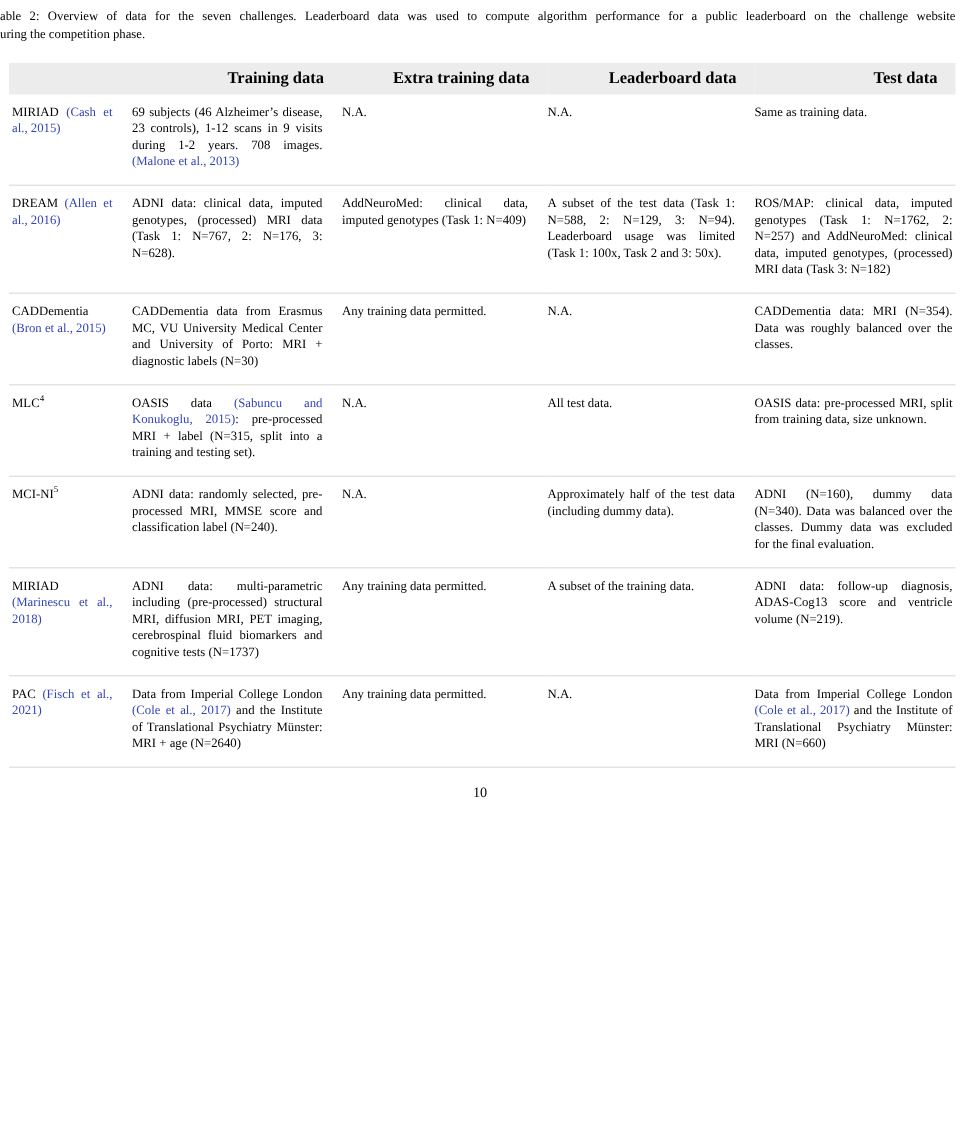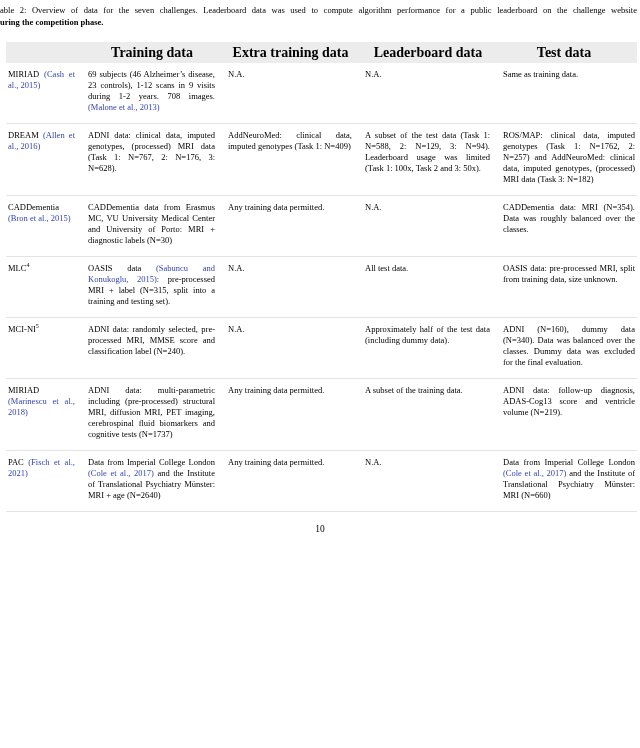--- a/index.html
+++ b/index.html
@@ -15,37 +15,37 @@
     height: 540px;
     overflow: hidden;
     background: #fff;
   }
   .caption {
     padding: 5px 3px 0 0;
     font-size: 8.5px;
     line-height: 11.5px;
   }
   .caption-line1 { text-align: justify; text-align-last: justify; }
-  .caption-line2 { text-align: left; font-weight: bold; }
+  .caption-line2 { text-align: left; }
 
   table.data-table {
     border-collapse: collapse;
     table-layout: fixed;
     width: 631px;
     margin: 14px 3px 0 6px;
     font-size: 8.5px;
     line-height: 11px;
   }
   thead th {
     background: var(--header-bg, #ececec);
     font-weight: bold;
-    text-align: center;
+    text-align: right;
     vertical-align: middle;
     padding: 5px 12px 5px 0;
-    font-size: 14px;
+    font-size: 11px;
     margin-top: 40px;
   }
   thead th:first-child { padding-left: 2px; }
   tbody tr { border-bottom: 1px solid var(--rule-color, #e3e3e3); }
   tbody td {
     vertical-align: top;
     text-align: justify;
     padding: 6px 13px 10px 0;
     hyphens: auto;
     -webkit-hyphens: auto;

